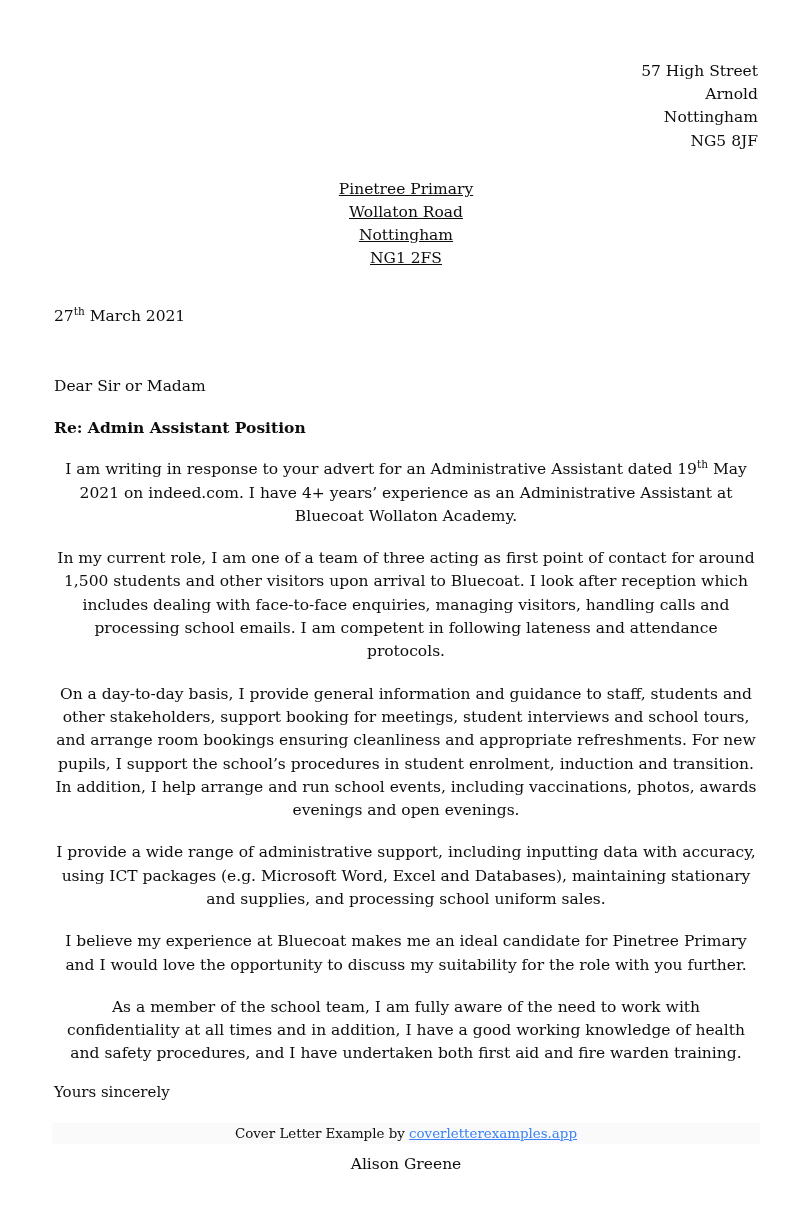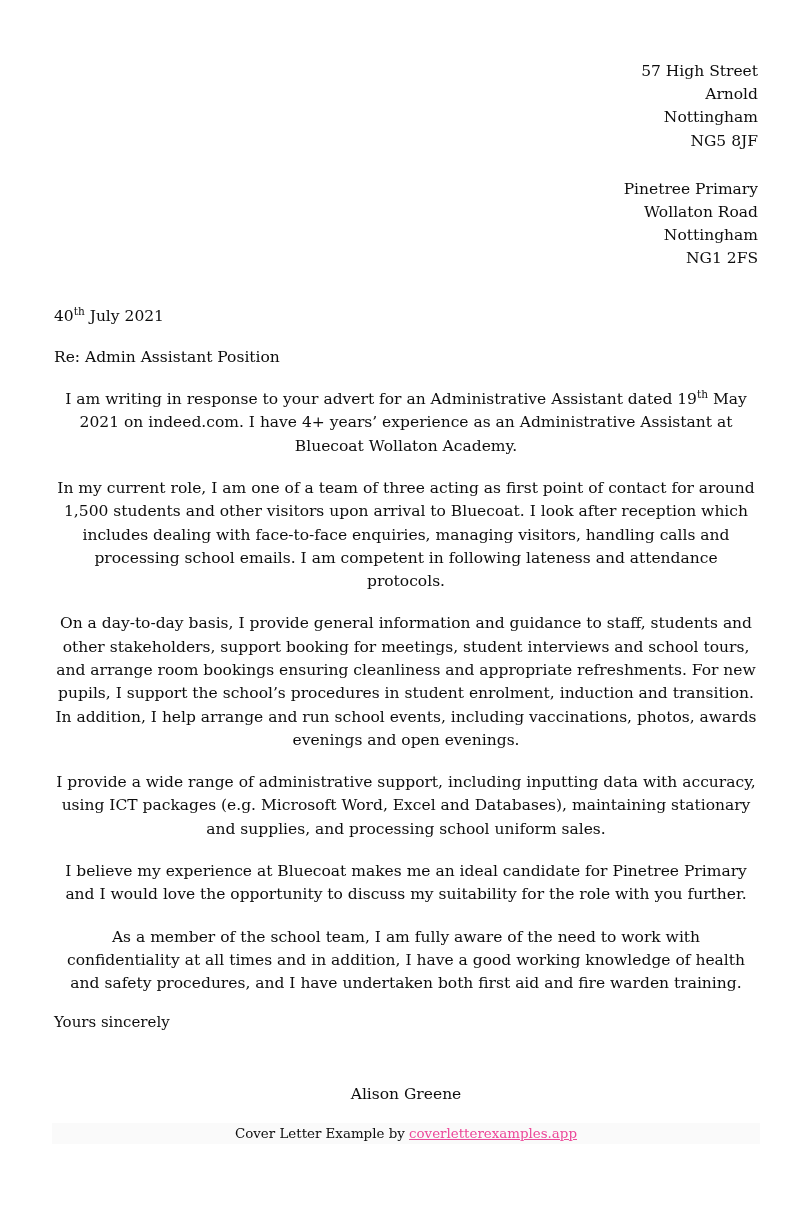--- a/index.html
+++ b/index.html
@@ -38,24 +38,25 @@
     line-height: 23.2px;
     padding-top: 60px;
   }
   .sender-address .addr-line {
     display: block;
     white-space: pre;
   }
 
   
   .recipient-address {
-    text-align: right;
+    text-align: center;
     font-size: 15.5px;
     line-height: 23.2px;
     margin-top: 25px;
+    text-decoration: underline;
   }
   .recipient-address .addr-line {
     display: block;
     white-space: pre;
   }
 
   
   .date-line {
     font-size: 15.5px;
     line-height: 23.2px;
@@ -69,21 +70,21 @@
 
   
   .salutation {
     font-size: 15.5px;
     line-height: 23.2px;
     margin-top: 47px;
   }
   .subject-line {
     font-size: 15.5px;
     line-height: 23.2px;
-    font-weight: normal;
+    font-weight: bold;
     margin-top: 18px;
   }
 
   
   .body-paragraph {
     font-size: 15.5px;
     line-height: 23.3px;
     margin-top: 19px;
     text-align: center;
   }
@@ -139,35 +140,36 @@
       <span class="addr-line">NG5 8JF</span>
     </div>
 
     <div class="recipient-address">
       <span class="addr-line">Pinetree Primary</span>
       <span class="addr-line">Wollaton Road</span>
       <span class="addr-line">Nottingham</span>
       <span class="addr-line">NG1 2FS</span>
     </div>
 
-    <div class="date-line"><span>40</span><sup class="ord">th</sup><span> July 2021</span></div>
+    <div class="date-line"><span>27</span><sup class="ord">th</sup><span> March 2021</span></div>
 
+    <div class="salutation">Dear Sir or Madam</div>
 
     <div class="subject-line">Re: Admin Assistant Position</div>
 
     <p class="body-paragraph"><span>I am writing in response to your advert for an Administrative Assistant dated 19</span><sup class="ord">th</sup><span> May 2021 on indeed.com. I have 4+ years’ experience as an Administrative Assistant at Bluecoat Wollaton Academy.</span></p>
 
     <p class="body-paragraph">In my current role, I am one of a team of three acting as first point of contact for around 1,500 students and other visitors upon arrival to Bluecoat. I look after reception which includes dealing with face-to-face enquiries, managing visitors, handling calls and processing school emails. I am competent in following lateness and attendance protocols.</p>
     <p class="body-paragraph">On a day-to-day basis, I provide general information and guidance to staff, students and other stakeholders, support booking for meetings, student interviews and school tours, and arrange room bookings ensuring cleanliness and appropriate refreshments. For new pupils, I support the school’s procedures in student enrolment, induction and transition. In addition, I help arrange and run school events, including vaccinations, photos, awards evenings and open evenings.</p>
     <p class="body-paragraph">I provide a wide range of administrative support, including inputting data with accuracy, using ICT packages (e.g. Microsoft Word, Excel and Databases), maintaining stationary and supplies, and processing school uniform sales.</p>
     <p class="body-paragraph">I believe my experience at Bluecoat makes me an ideal candidate for Pinetree Primary and I would love the opportunity to discuss my suitability for the role with you further.</p>
     <p class="body-paragraph">As a member of the school team, I am fully aware of the need to work with confidentiality at all times and in addition, I have a good working knowledge of health and safety procedures, and I have undertaken both first aid and fire warden training.</p>
 
     <div class="closing">Yours sincerely</div>
 
     <div class="signature-name">Alison Greene</div>
 
   </div>
 
   <div class="footer-band" style="background: rgb(250, 250, 250);"></div>
-  <div class="footer-text"><span>Cover Letter Example by </span><a class="footer-link" style="color: #ec4899;">coverletterexamples.app</a></div>
+  <div class="footer-text"><span>Cover Letter Example by </span><a class="footer-link" style="color: #3b82f6;">coverletterexamples.app</a></div>
 
 </div>
 
 </body></html>

